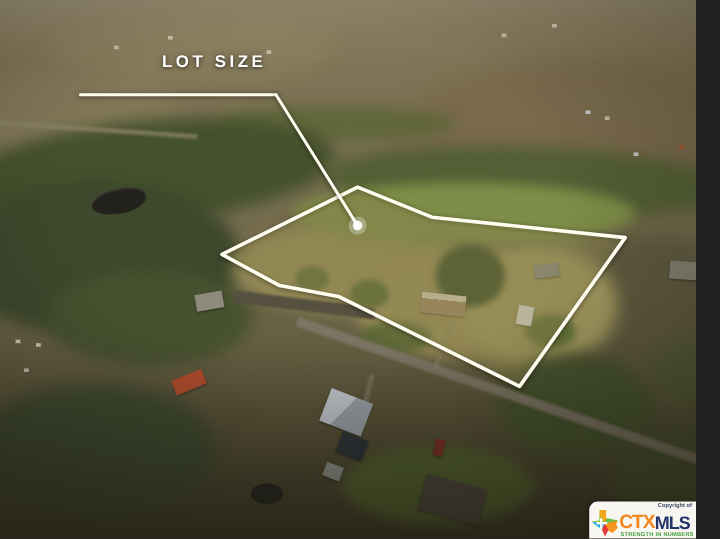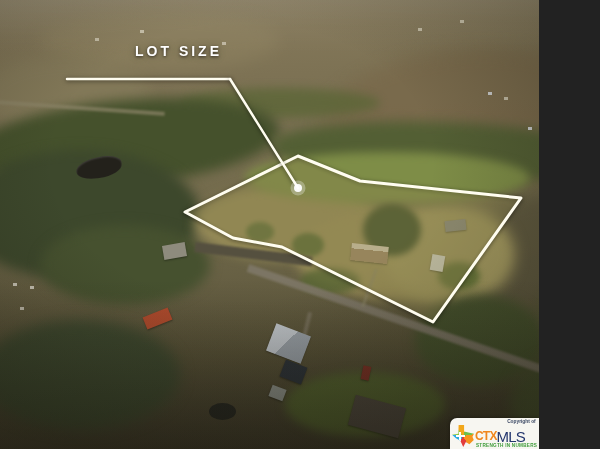--- a/index.html
+++ b/index.html
@@ -1,18 +1,18 @@
 <!DOCTYPE html>
 <html><head>
 <meta charset="utf-8">
 <style>
   * { margin:0; padding:0; box-sizing:border-box; }
   html,body { width:600px; height:449px; background:#222; }
   .stage {
-    position:relative; width:539px; height:449px; overflow:hidden;
+    position:relative; width:580px; height:449px; overflow:hidden;
     font-family:"Liberation Sans", sans-serif;
     background:linear-gradient(178deg,
       #8e8368 0%, #837759 8%, #7d7254 18%, #786e50 32%, #716a4b 48%,
       #665f43 62%, #575137 78%, #4a4531 90%, #403c2b 100%);
   }
   .b  { position:absolute; border-radius:50%; }
   .rd { position:absolute; }
   .bl { position:absolute; box-shadow:0 1px 2px rgba(0,0,0,.35); }
   .sp { position:absolute; width:4px; height:3px; opacity:.9; }
   .vig { position:absolute; inset:0; pointer-events:none; }
@@ -50,22 +50,22 @@
       #29abe2 185deg 255deg, #8dc63f 255deg 305deg, #f2a71b 305deg 360deg);
     clip-path:polygon(30% 0, 55% 0, 55% 30%, 70% 33%, 100% 40%, 93% 53%, 99% 68%,
       79% 87%, 63% 77%, 51% 100%, 38% 72%, 18% 60%, 0 44%, 29% 40%);
   }
   .plus {
     position:absolute; left:4px; top:7px; width:9px; height:9px;
     background:
       linear-gradient(#fff,#fff) 50% 50%/9px 2.4px no-repeat,
       linear-gradient(#fff,#fff) 50% 50%/2.4px 9px no-repeat;
   }
-  .wm-ctx { font-size:12px; font-weight:800; letter-spacing:-.8px; line-height:1; margin-left:1px; }
-  .wm-mls { font-size:15px; font-weight:400; letter-spacing:-.8px; line-height:1; }
+  .wm-ctx { font-size:16px; font-weight:800; letter-spacing:-.8px; line-height:1; margin-left:1px; }
+  .wm-mls { font-size:15px; font-weight:700; letter-spacing:-.8px; line-height:1; }
   .wm-tag {
     position:absolute; left:26px; bottom:1px; font-size:6px; font-weight:700;
     letter-spacing:.3px; transform:scale(.78); transform-origin:left bottom; white-space:nowrap;
   }
 </style>
 </head>
 <body>
 
 <div class="stage">
 

